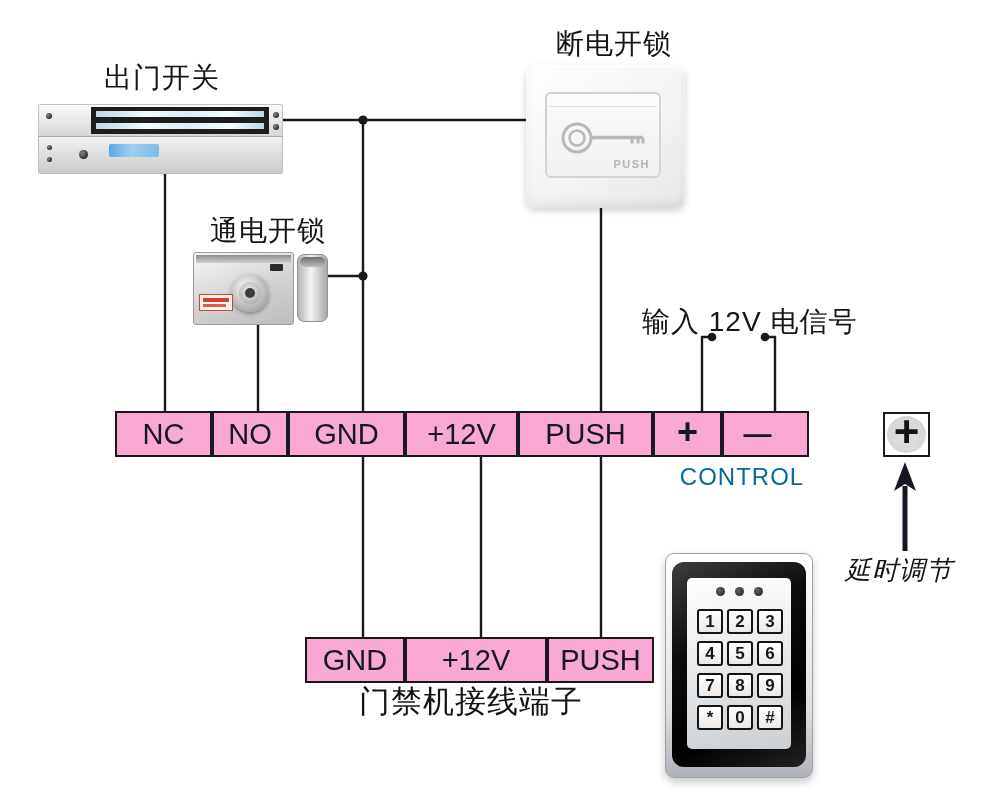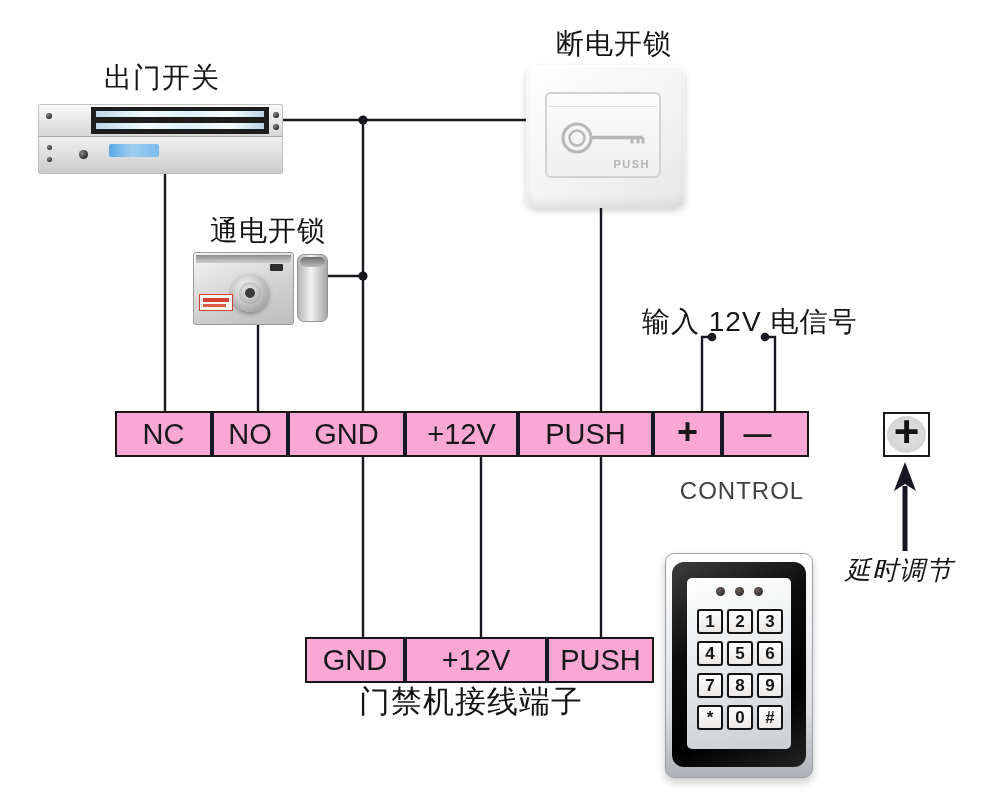--- a/index.html
+++ b/index.html
@@ -10,21 +10,21 @@
   .abs{position:absolute;}
   
   .cjk-label{position:absolute;font-size:28px;font-weight:500;color:#141414;white-space:nowrap;letter-spacing:1px;}
   #maglock-label{left:104px;top:59px;}
   #elock-label{left:210px;top:212px;}
   #exit-label{left:556px;top:25px;}
   #input-label{left:642px;top:303px;font-size:28px;}
   #access-label{left:359px;top:681px;font-size:31px;font-weight:500;}
   #delay-label{left:845px;top:553px;font-size:26px;font-style:italic;}
   #control-label{position:absolute;left:674px;top:463px;width:136px;text-align:center;
-    font-size:24px;font-weight:400;letter-spacing:1px;color:#404040;margin-top:14px;}
+    font-size:24px;font-weight:400;letter-spacing:1px;color:#0369a1;}
   
   #wires{position:absolute;left:0;top:0;pointer-events:none;}
   
   .strip{position:absolute;display:flex;background:#f9a8d4;border:2px solid #161616;box-sizing:content-box;}
   #main-strip{left:115px;top:411px;width:690px;height:42px;}
   #access-strip{left:305px;top:637px;width:345px;height:42px;}
   .cell{box-sizing:border-box;display:flex;align-items:center;justify-content:center;
     font-size:29px;font-weight:500;color:#17171c;letter-spacing:0;}
   .cell.sep{border-left:4px solid #181826;}
   .cell.plus{font-size:36px;font-weight:600;padding-bottom:4px;}

